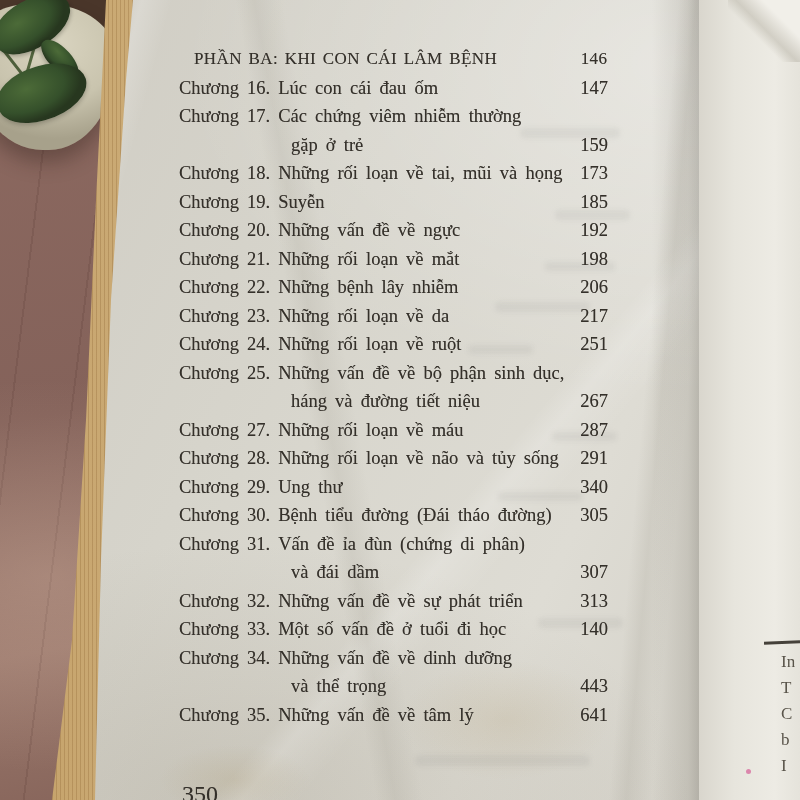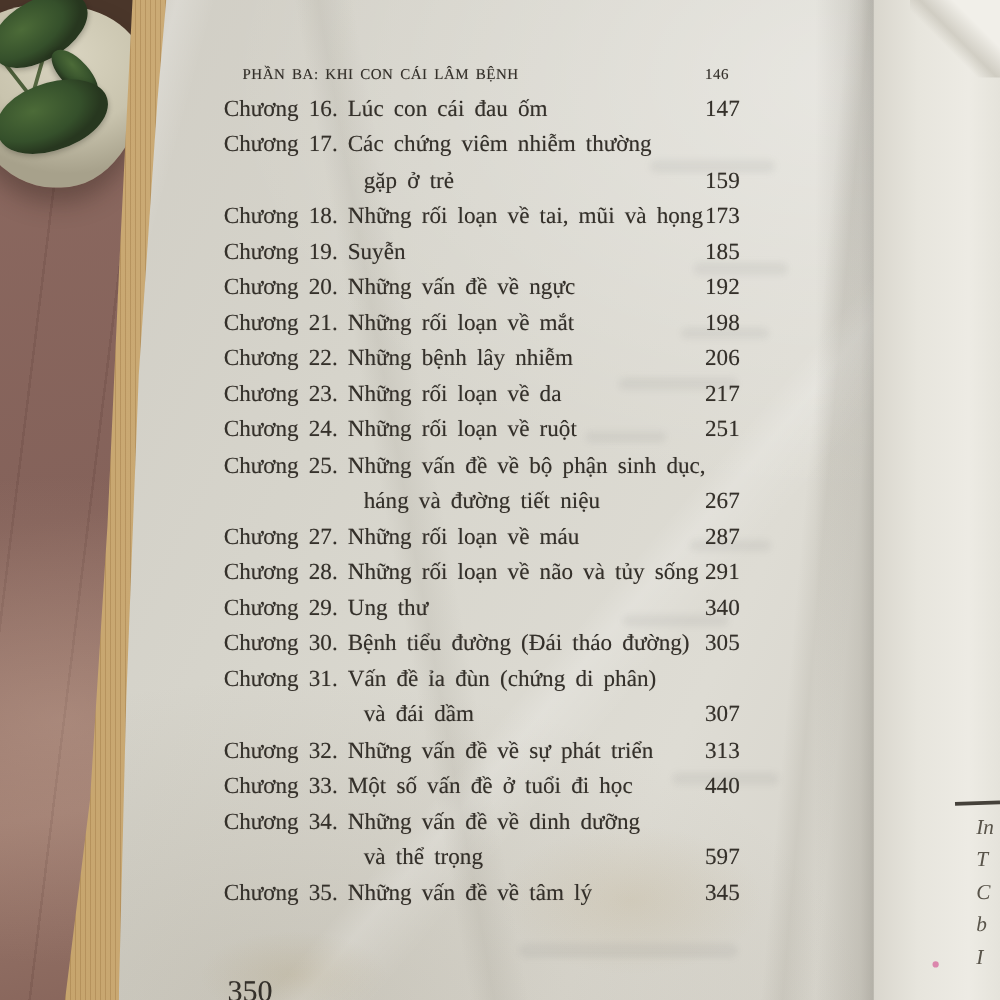--- a/index.html
+++ b/index.html
@@ -72,35 +72,35 @@
   
   .gutter{position:absolute;left:652px;top:0;width:90px;height:800px;background:
     linear-gradient(90deg, transparent, rgba(100,95,82,.16) 40%,
       rgba(70,66,56,.26) 55%, rgba(150,145,132,.10) 75%, transparent);}
   .page-right{position:absolute;left:699px;top:0;width:101px;height:800px;background:
     linear-gradient(90deg,#d9d6cd,var(--facing-paper) 35%,#edebe4 75%,#e5e3db 100%);}
   .page-right .fold{position:absolute;right:0;top:0;width:72px;height:62px;background:
     linear-gradient(225deg,#f1efe9 28%, rgba(188,184,172,.55) 48%, transparent 60%);}
   .frag-rule{position:absolute;left:764px;top:641px;width:36px;height:2.5px;
     background:#45413a;transform:rotate(-2deg);}
-  .frag{position:absolute;left:781px;font-style:italic;font-size:17px;color:#59544a;
+  .frag{position:absolute;left:781px;font-size:17px;color:#59544a;
     font-family:"Liberation Serif",serif;}
   .pink-dot{position:absolute;left:746px;top:769px;width:5px;height:5px;border-radius:50%;
     background:var(--pink-mark);opacity:.8;filter:blur(.4px);}
 
   
   .toc{position:absolute;left:179px;top:45px;width:445px;color:var(--ink);
     font-size:18.5px;line-height:28.5px;text-shadow:0 0 .6px rgba(40,36,30,.4);}
   .trow{position:relative;white-space:nowrap;}
-  .toc-header{position:relative;padding-left:15px;font-size:12px;
+  .toc-header{position:relative;padding-left:15px;font-size:17px;
     letter-spacing:.4px;word-spacing:2px;white-space:nowrap;}
   .ttl{word-spacing:3.5px;}
   .chap{margin-right:8px;text-align:right;}
   .cont .ttl{padding-left:112px;display:inline-block;}
-  .pg{position:absolute;right:0;top:0;width:60px;text-align:left;word-spacing:0;}
+  .pg{position:absolute;right:0;top:0;width:60px;text-align:center;word-spacing:0;}
   .footer-num{position:absolute;left:182px;top:781px;font-size:24px;color:var(--ink);
     text-shadow:0 0 .6px rgba(40,36,30,.4);}
 </style>
 </head>
 <body>
 
 <div class="scene">
   <div class="wood"></div>
   <div class="soil"></div>
 
@@ -147,24 +147,24 @@
           <div class="trow"><span class="ttl"><span class="chap">Chương 24.</span>Những rối loạn về ruột</span><span class="pg">251</span></div>
           <div class="trow"><span class="ttl"><span class="chap">Chương 25.</span>Những vấn đề về bộ phận sinh dục,</span></div>
           <div class="trow cont"><span class="ttl">háng và đường tiết niệu</span><span class="pg">267</span></div>
           <div class="trow"><span class="ttl"><span class="chap">Chương 27.</span>Những rối loạn về máu</span><span class="pg">287</span></div>
           <div class="trow"><span class="ttl"><span class="chap">Chương 28.</span>Những rối loạn về não và tủy sống</span><span class="pg">291</span></div>
           <div class="trow"><span class="ttl"><span class="chap">Chương 29.</span>Ung thư</span><span class="pg">340</span></div>
           <div class="trow"><span class="ttl"><span class="chap">Chương 30.</span>Bệnh tiểu đường (Đái tháo đường)</span><span class="pg">305</span></div>
           <div class="trow"><span class="ttl"><span class="chap">Chương 31.</span>Vấn đề ỉa đùn (chứng di phân)</span></div>
           <div class="trow cont"><span class="ttl">và đái dầm</span><span class="pg">307</span></div>
           <div class="trow"><span class="ttl"><span class="chap">Chương 32.</span>Những vấn đề về sự phát triển</span><span class="pg">313</span></div>
-          <div class="trow"><span class="ttl"><span class="chap">Chương 33.</span>Một số vấn đề ở tuổi đi học</span><span class="pg">440</span></div>
+          <div class="trow"><span class="ttl"><span class="chap">Chương 33.</span>Một số vấn đề ở tuổi đi học</span><span class="pg">140</span></div>
           <div class="trow"><span class="ttl"><span class="chap">Chương 34.</span>Những vấn đề về dinh dưỡng</span></div>
-          <div class="trow cont"><span class="ttl">và thể trọng</span><span class="pg">597</span></div>
-          <div class="trow"><span class="ttl"><span class="chap">Chương 35.</span>Những vấn đề về tâm lý</span><span class="pg">345</span></div>
+          <div class="trow cont"><span class="ttl">và thể trọng</span><span class="pg">443</span></div>
+          <div class="trow"><span class="ttl"><span class="chap">Chương 35.</span>Những vấn đề về tâm lý</span><span class="pg">641</span></div>
         </div>
     </div>
     <div class="footer-num">350</div>
   </div>
 
   <div class="gutter"></div>
 
   <div class="page-right">
     <div class="fold"></div>
   </div>

